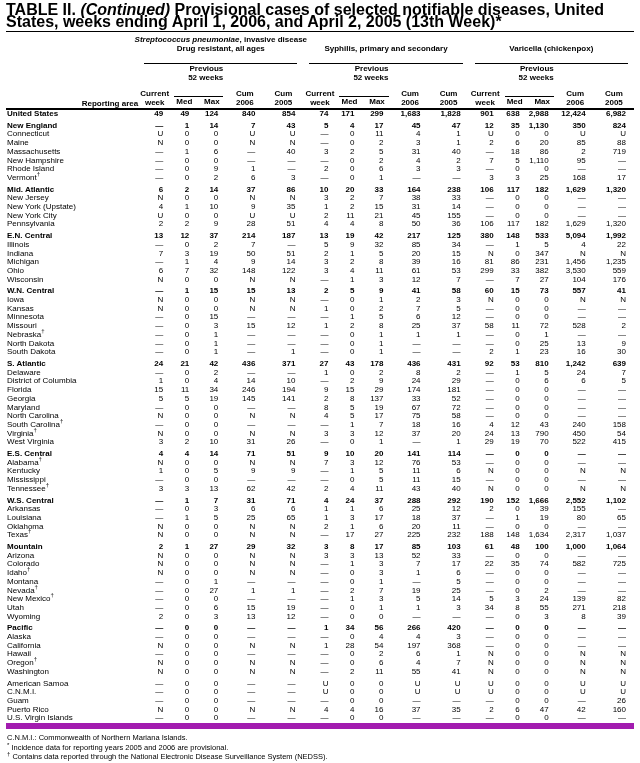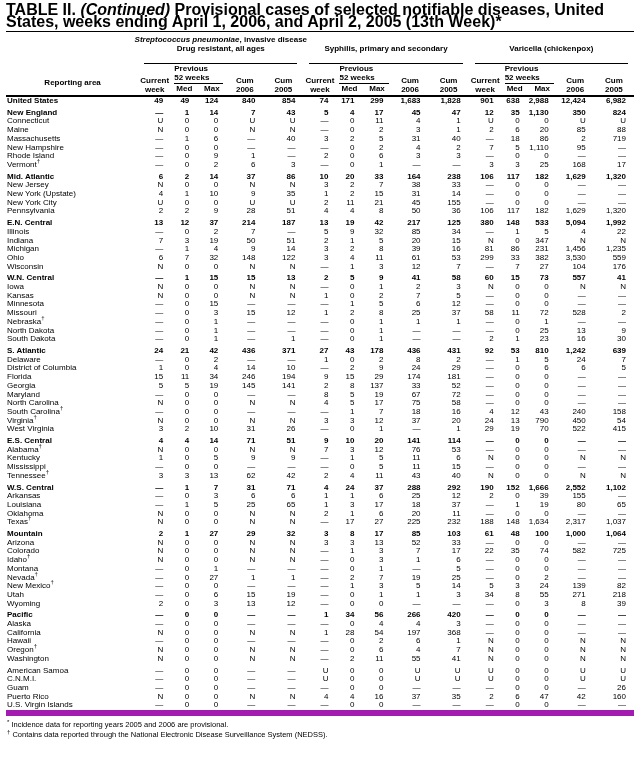--- a/index.html
+++ b/index.html
@@ -3,24 +3,24 @@
 <meta charset="utf-8">
 <style>
   html,body{margin:0;padding:0;background:#fff;color:#000;}
   body{width:640px;font-family:"Liberation Sans",sans-serif;}
   .page{padding:4px 6px 0 6px;}
   .title{font-size:16px;font-weight:bold;line-height:12px;margin-bottom:3px;letter-spacing:0;}
   .title i{font-weight:bold;}
   table{width:628px;border-collapse:collapse;table-layout:fixed;border-top:1px solid #000;}
   thead{border-bottom:2px solid #000;}
   thead th{font-size:8px;font-weight:bold;vertical-align:bottom;padding:0;text-align:center;}
-  th.area-head{text-align:center;padding-bottom:8px;padding-left:1px;}
+  th.area-head{text-align:right;padding-bottom:0;padding-left:1px;}
   .gtitle{display:flex;flex-direction:column;justify-content:flex-end;align-items:center;margin:1px 6px 0 6px;border-bottom:1px solid #000;padding-bottom:10px;min-height:20px;font-size:8px;line-height:9px;font-weight:bold;}
   .gtitle span{white-space:nowrap;}
-  .prevhead .ul2{border-bottom:1px solid #000;margin:0 3px;padding-bottom:1px;text-align:left;line-height:9px;}
+  .prevhead .ul2{border-bottom:1px solid #000;margin:0 3px;padding-bottom:14px;text-align:right;line-height:9px;}
   th.sub{line-height:9px;padding-bottom:1px;}
   th.mm{line-height:10px;padding-bottom:1px;margin-top:6px;}
   tbody{border-bottom:6px solid #a21caf;}
   tbody td{font-size:8px;line-height:8.7px;padding:0 8px 0 0;text-align:right;white-space:nowrap;overflow:visible;}
   tbody td.area{text-align:left;padding:0 0 0 1px;}
   tr.region td{font-weight:bold;}
   tr.spacer td{height:3px;line-height:3px;font-size:1px;padding:0;}
   sup{font-size:6px;line-height:0;}
   .footnotes{font-size:7.5px;line-height:9.5px;margin-top:4px;padding-left:1px;}
   .footnotes .legend span{margin-right:13px;}
@@ -1335,17 +1335,18 @@
           <td class="num">—</td>
           <td class="num">0</td>
           <td class="num">0</td>
           <td class="num">—</td>
           <td class="num">—</td>
         </tr>
       </tbody>
   </table>
 
   <div class="footnotes">
+    <div class="fn-line">C.N.M.I.: Commonwealth of Northern Mariana Islands.</div>
     <div class="fn-line"><sup>*</sup><span> Incidence data for reporting years 2005 and 2006 are provisional.</span></div>
     <div class="fn-line"><sup>†</sup><span> Contains data reported through the National Electronic Disease Surveillance System (NEDSS).</span></div>
   </div>
 
 </div>
 
 </body></html>

